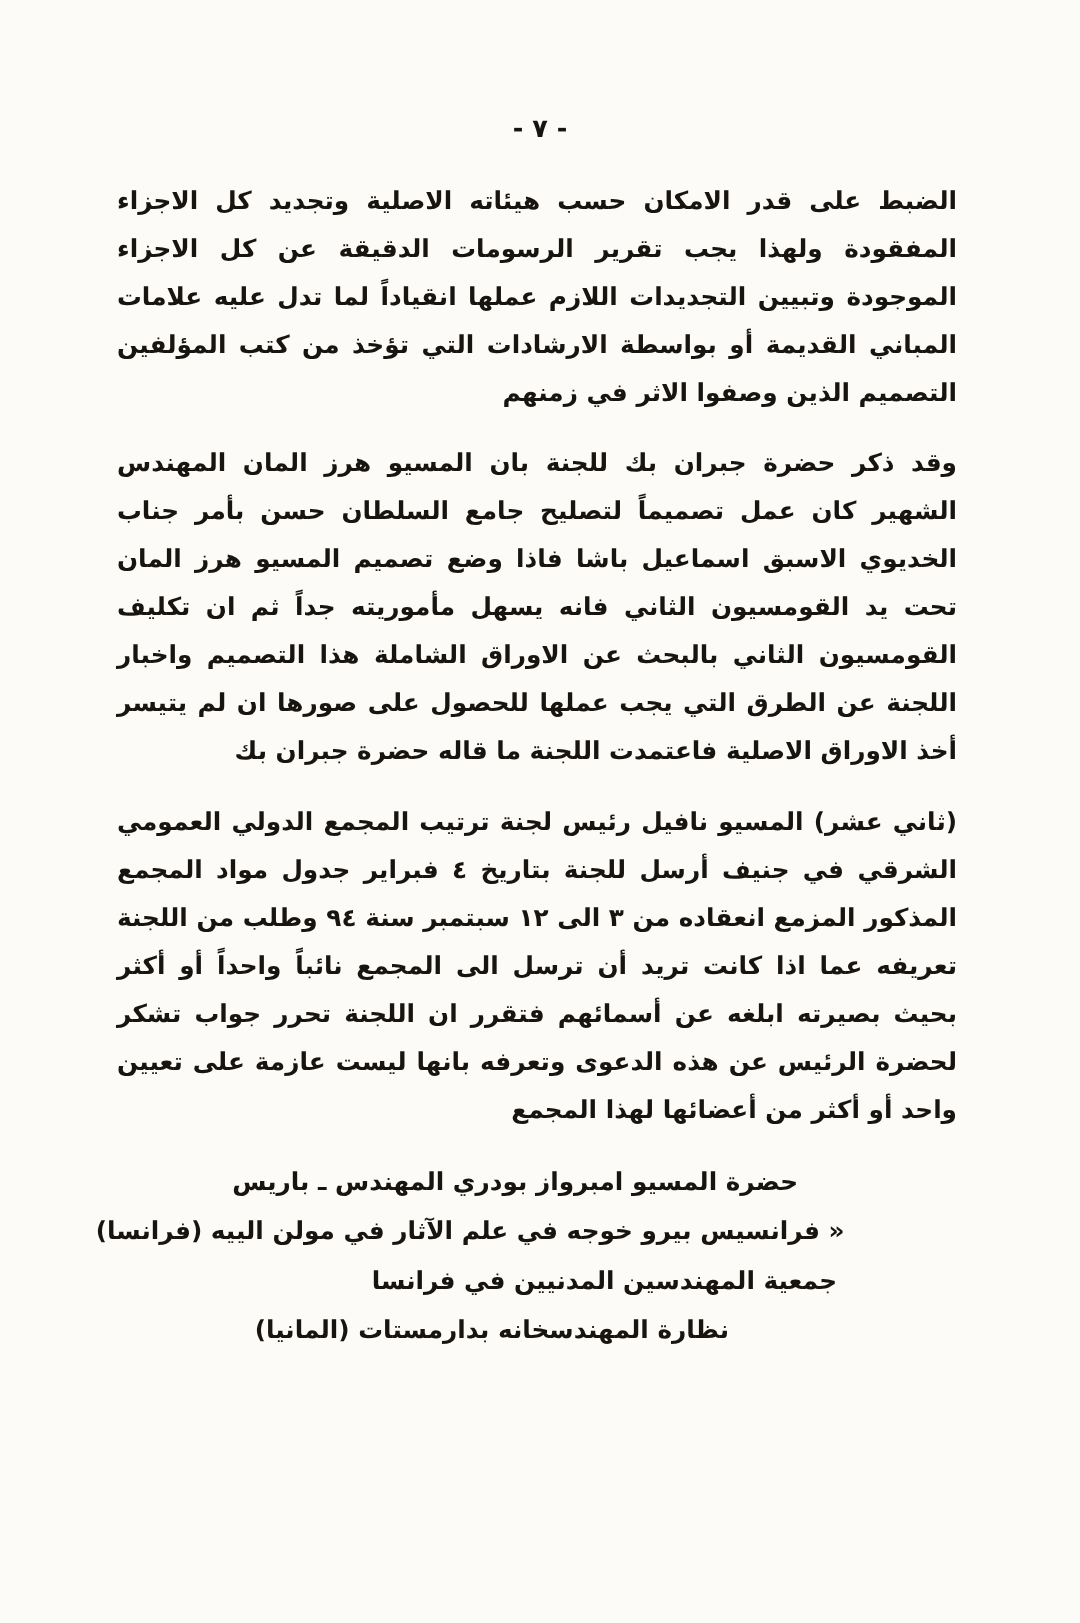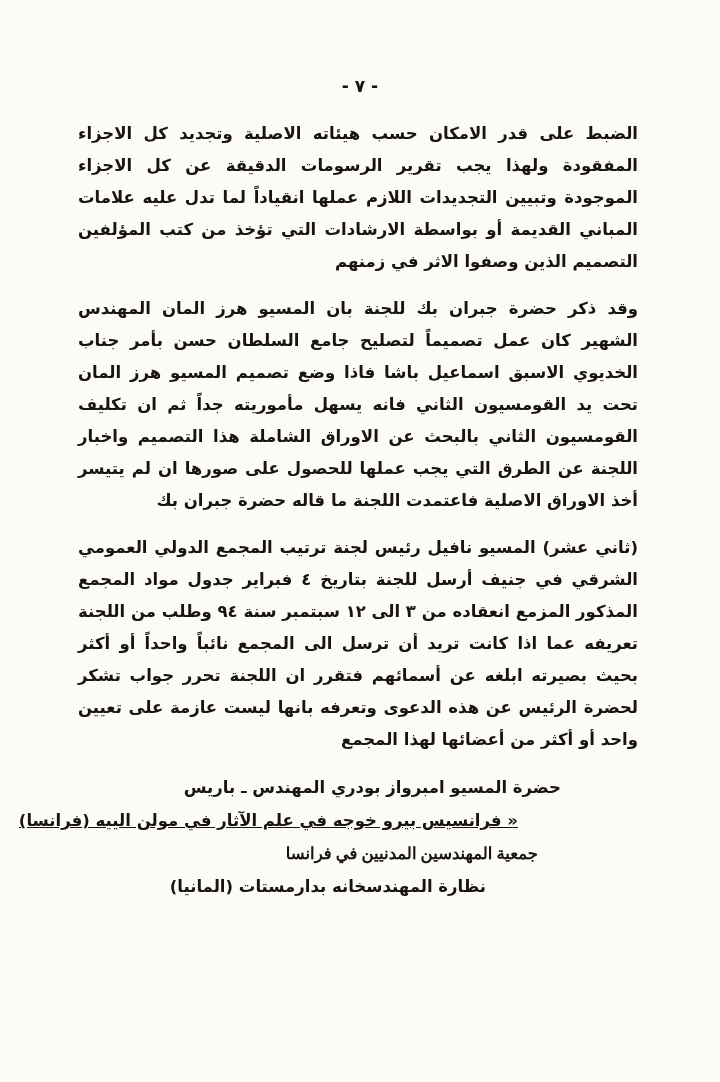--- a/index.html
+++ b/index.html
@@ -40,23 +40,23 @@
   .para.numbered {
     margin-top: 11px;
   }
   .addresses {
     margin-top: 8px;
   }
   .addr {
     white-space: nowrap;
     line-height: 33px;
   }
-  .addr.a1 { margin-right: 77px; }
-  .addr.a2 { margin-right: 120px; text-decoration: underline; }
-  .addr.a3 { margin-right: 100px; font-family: Liberation Serif, serif; }
+  .addr.a1 { margin-right: 106px; }
+  .addr.a2 { margin-right: 75px; }
+  .addr.a3 { margin-right: 80px; }
   .addr.a4 { margin-right: 152px; }
 </style>
 </head>
 <body>
 
 <div class="page">
 
   <div class="page-number">- ٧ -</div>
 
   <div class="content">

